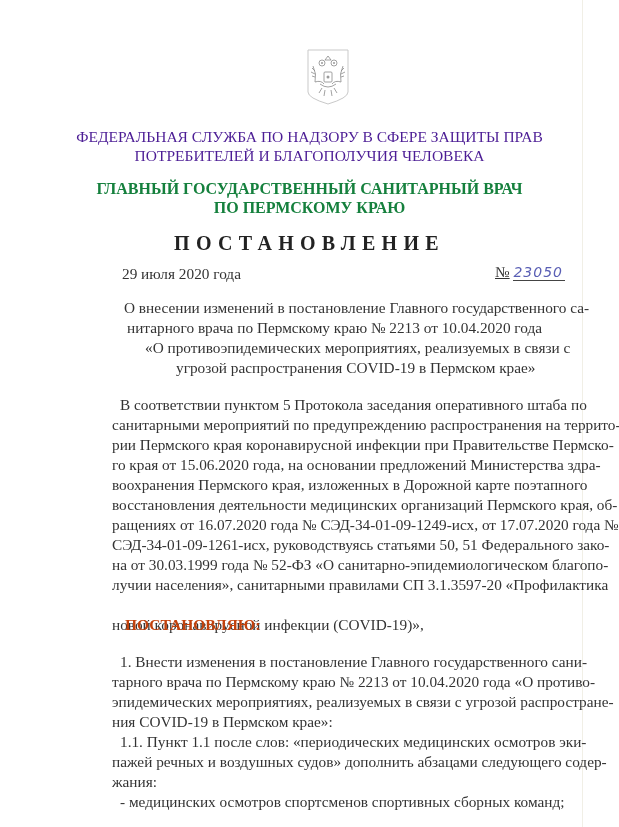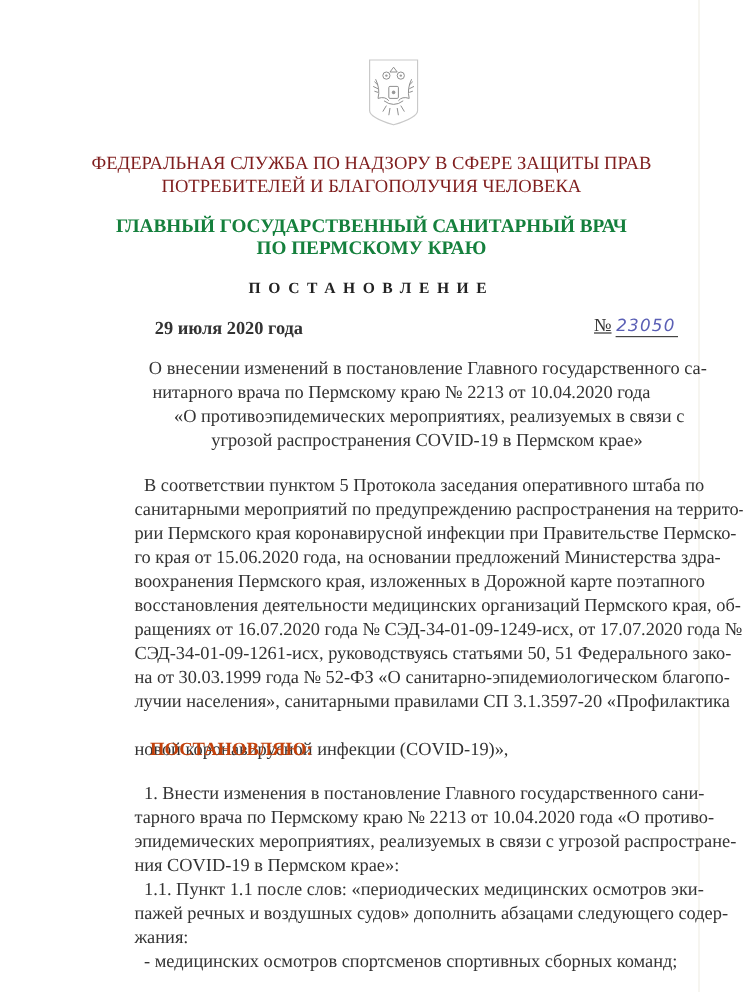--- a/index.html
+++ b/index.html
@@ -12,23 +12,23 @@
   }
   .edge-line {
     position: absolute; left: 582px; top: 0; width: 1px; height: 827px;
     background: #f1efe6;
   }
   .emblem {
     position: absolute; left: 307px; top: 48px; width: 42px; height: 58px;
   }
   .line { position: absolute; white-space: nowrap; }
   .center { left: 0; width: 619px; text-align: center; }
-  .org { font-size: 15.5px; letter-spacing: 0; color: #7f1d1d; }
+  .org { font-size: 15.5px; letter-spacing: 0; color: #4c1d95; }
   .official { font-size: 16px; font-weight: bold; color: #15803d; }
-  .doc-type { font-size: 13px; font-weight: bold; letter-spacing: 6.3px; color: #222; }
+  .doc-type { font-size: 20px; font-weight: bold; letter-spacing: 6.3px; color: #222; }
   .body-text { font-size: 15.3px; color: #333; }
   .just { left: 112px; width: 471px; text-align: justify; text-align-last: justify; }
   .handnum {
     font-family: "DejaVu Sans", sans-serif; font-style: italic;
     color: #5a5fb5; font-size: 14px; letter-spacing: 1px;
   }
   .bold { font-weight: bold; color: #c2410c; }
 </style>
 </head>
 <body>
@@ -54,21 +54,21 @@
 </svg>
 
 <div class="line center org" style="top:128px;">ФЕДЕРАЛЬНАЯ СЛУЖБА  ПО НАДЗОРУ В СФЕРЕ ЗАЩИТЫ ПРАВ</div>
 <div class="line center org" style="top:147px;">ПОТРЕБИТЕЛЕЙ И БЛАГОПОЛУЧИЯ ЧЕЛОВЕКА</div>
 
 <div class="line center official" style="top:180px;">ГЛАВНЫЙ ГОСУДАРСТВЕННЫЙ САНИТАРНЫЙ ВРАЧ</div>
 <div class="line center official" style="top:199px;">ПО ПЕРМСКОМУ КРАЮ</div>
 
 <div class="line center doc-type" style="top:232px;">ПОСТАНОВЛЕНИЕ</div>
 
-<div class="line body-text" style="top:265px; left:129px;font-weight:bold;">29 июля 2020 года</div>
+<div class="line body-text" style="top:265px; left:122px;">29 июля 2020 года</div>
 <div class="line body-text" style="top:263px; left:495px;">
   <span style="text-decoration: underline;">№</span>
   <span class="handnum" style="border-bottom:1px solid #444; padding-right:2px;">23050</span>
 </div>
 
 <div class="line body-text" style="top:299px; left:124px;">О внесении изменений в постановление Главного государственного са-</div>
 <div class="line body-text" style="top:319px; left:127px;">нитарного врача по Пермскому краю № 2213 от 10.04.2020 года</div>
 <div class="line body-text" style="top:339px; left:145px;">«О противоэпидемических мероприятиях, реализуемых в связи с</div>
 <div class="line body-text" style="top:359px; left:176px;">угрозой распространения COVID-19 в Пермском крае»</div>
 

